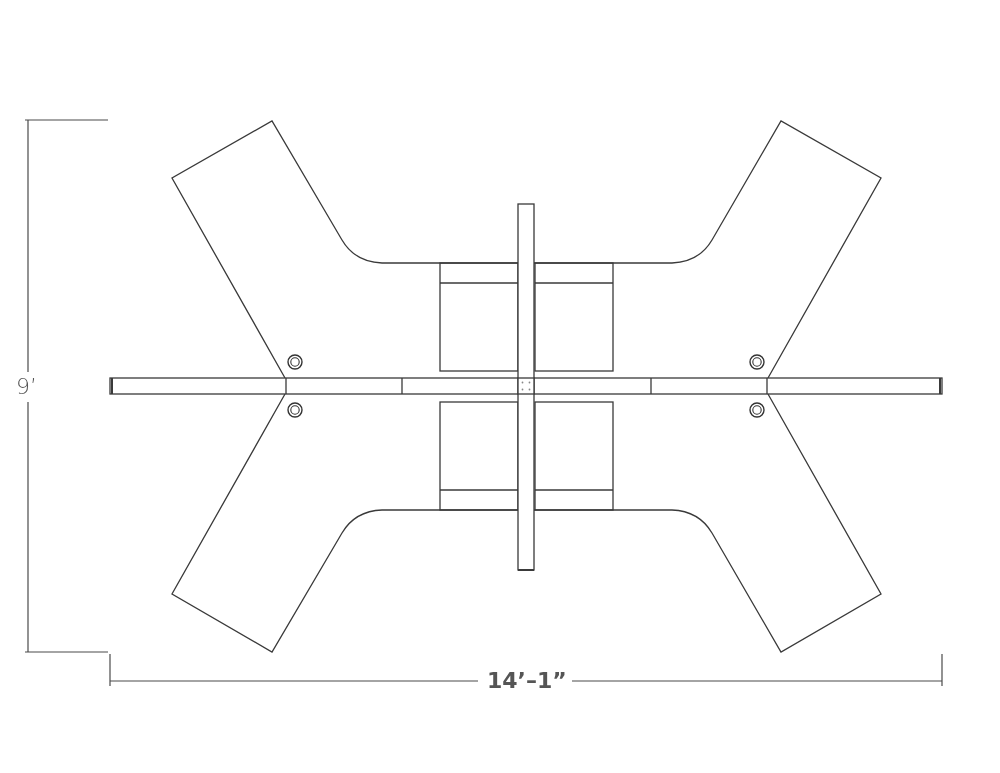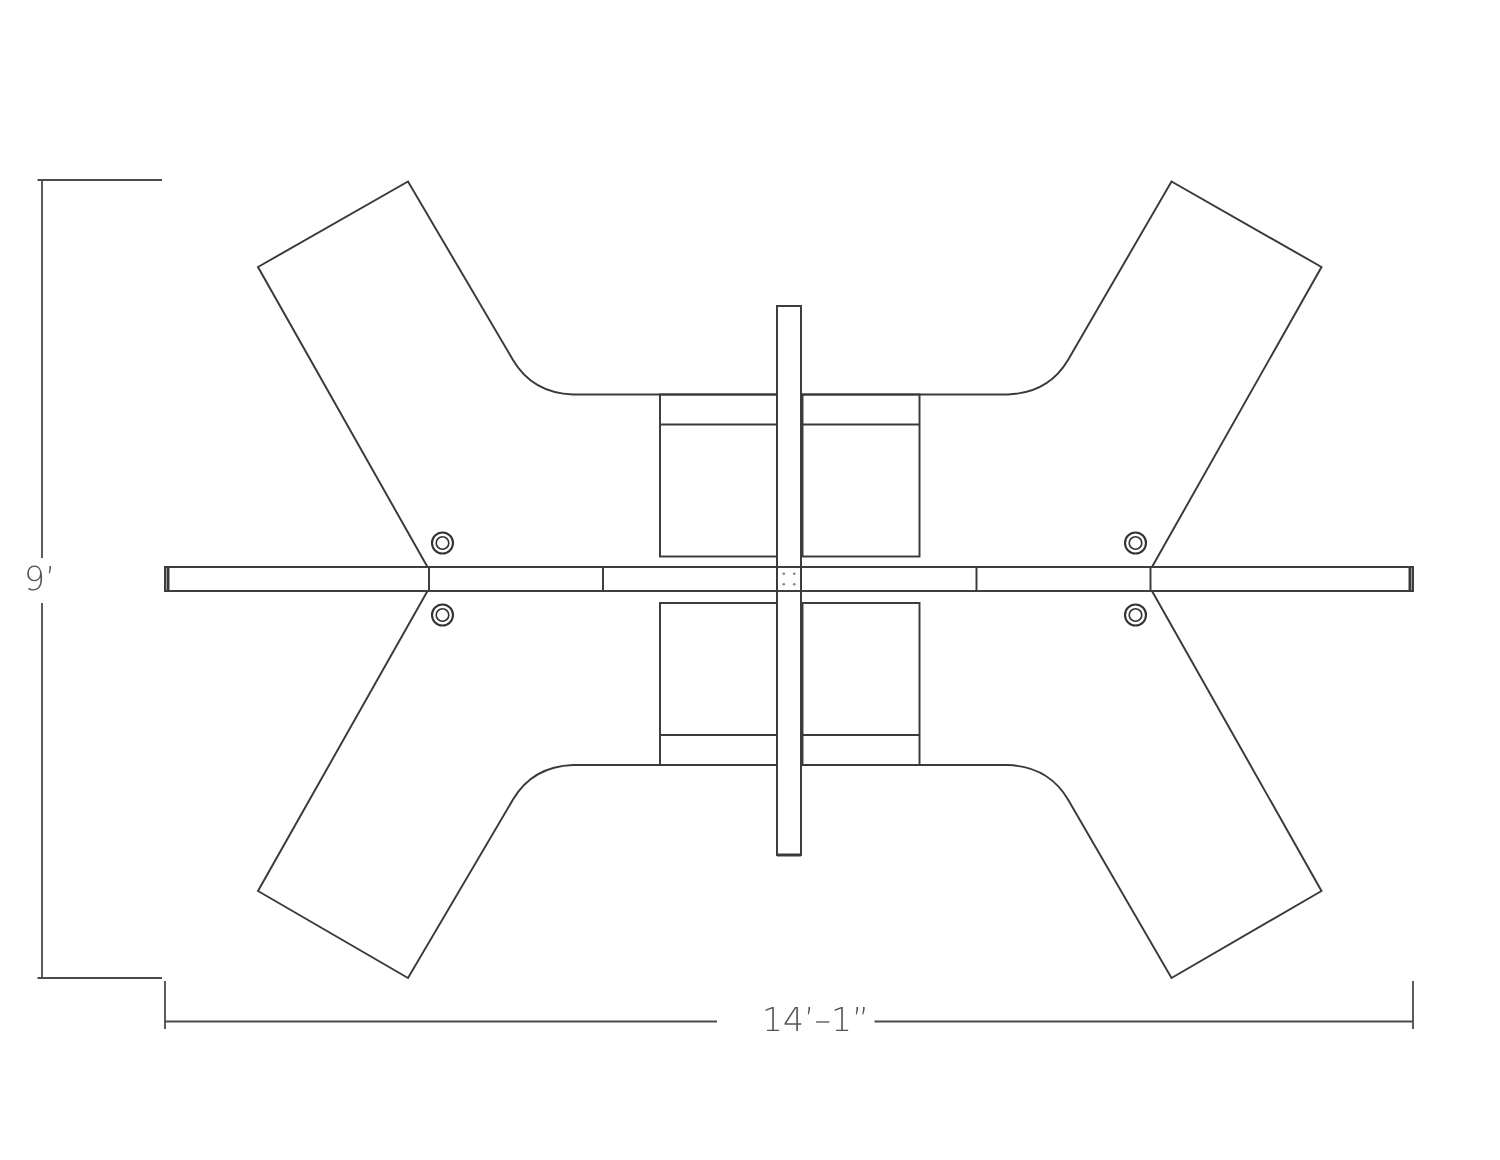--- a/index.html
+++ b/index.html
@@ -14,21 +14,21 @@
     .dim-label {
       position: absolute;
       font-family: "DejaVu Sans", sans-serif;
       font-weight: 200;
       color: #555;
       background: #fff;
       white-space: nowrap;
       line-height: 1;
     }
     #dim-height-label { left: 16px; top: 374px; font-size: 22px; padding: 2px 0; }
-    #dim-width-label  { left: 504px; top: 670px; font-size: 22px; padding: 0 4px; }
+    #dim-width-label  { left: 483px; top: 670px; font-size: 22px; padding: 0 4px; font-weight: bold; }
   </style>
 </head>
 <body>
 
 <svg id="plan" width="1000" height="773" viewBox="0 0 1000 773">
 
   <g>
     <line class="dim" x1="28" y1="120" x2="28" y2="372"></line>
     <line class="dim" x1="28" y1="402" x2="28" y2="652"></line>
     <line class="dim" x1="25" y1="120" x2="108" y2="120"></line>

